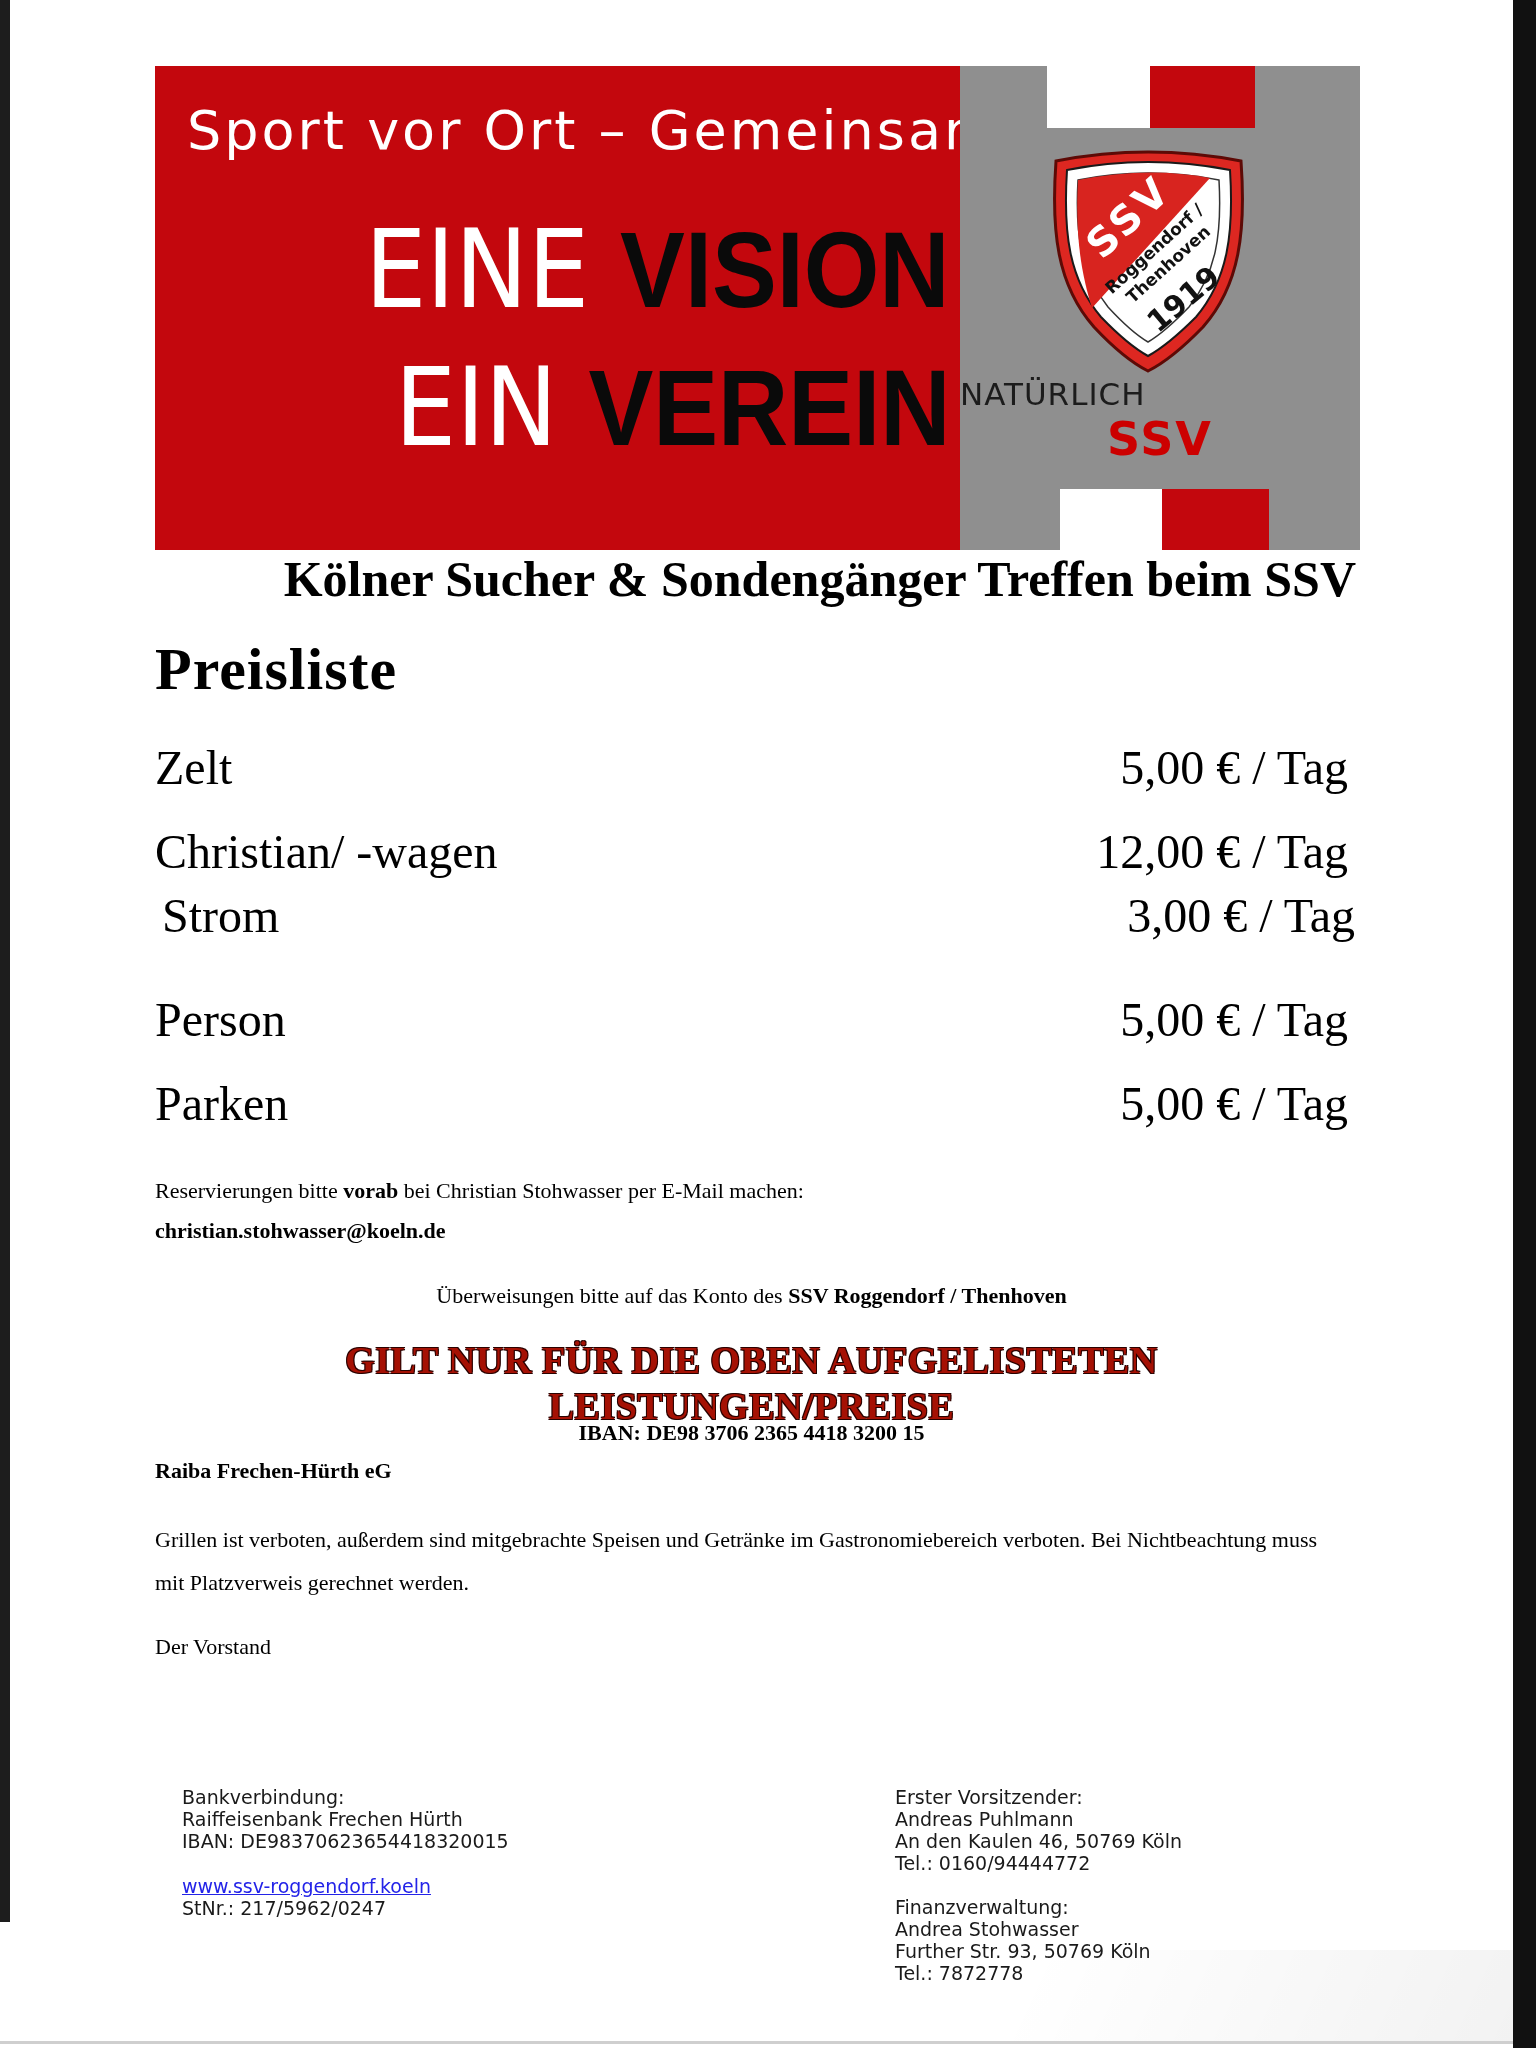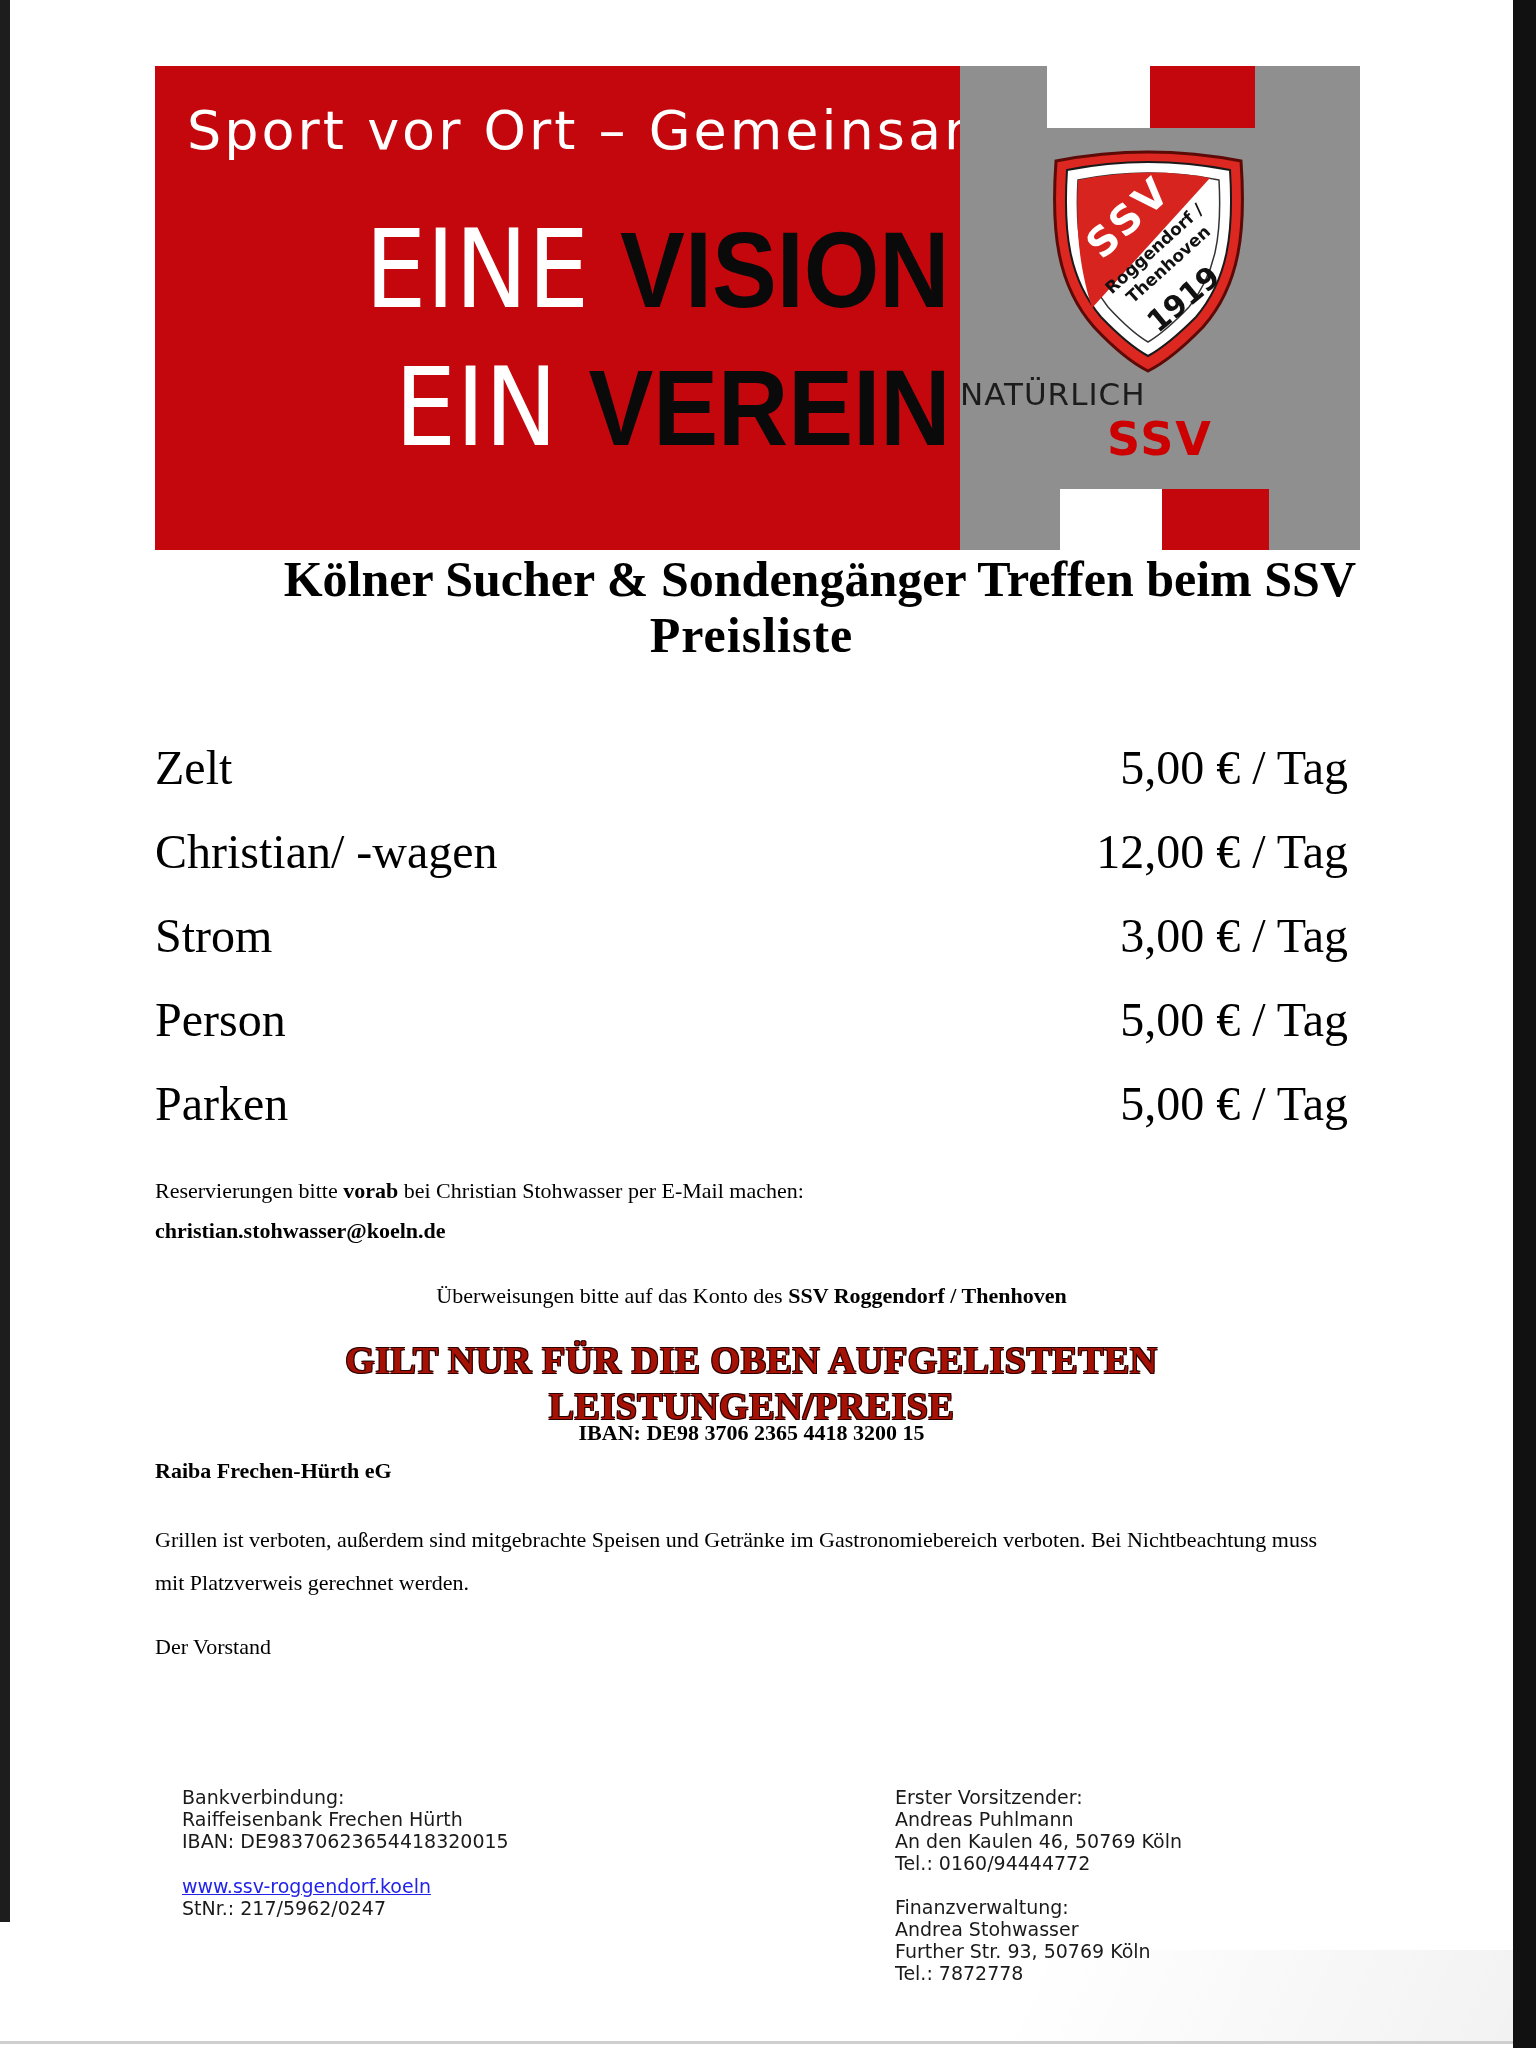--- a/index.html
+++ b/index.html
@@ -35,27 +35,27 @@
   .natuerlich{position:absolute;left:0;top:313px;width:400px;text-align:left;
               font-family:"DejaVu Sans","Liberation Sans",sans-serif;font-size:31px;line-height:1;
               letter-spacing:1px;color:#1c1c1c;}
   .ssv-red{position:absolute;left:0;top:350px;width:400px;text-align:center;
            font-family:"DejaVu Sans","Liberation Sans",sans-serif;font-size:46px;line-height:1;
            font-weight:bold;letter-spacing:2px;color:#cc0000;}
   
   .content{position:absolute;left:155px;top:0;width:1193px;}
   .h1{position:absolute;left:8px;top:548px;width:100%;text-align:right;font-weight:bold;
       font-size:50px;line-height:62px;white-space:nowrap;}
-  .h2{position:absolute;left:0;top:604px;width:100%;text-align:center;font-weight:bold;
-      font-size:50px;line-height:62px;letter-spacing:1px;}
+  .h2{position:absolute;left:0;top:638px;width:100%;font-weight:bold;
+      font-size:60px;line-height:62px;letter-spacing:1px;}
   .price-row{position:absolute;left:0;width:100%;height:56px;line-height:56px;
              font-size:48px;font-weight:normal;}
   .price-row .item{float:left;}
   .price-row .price{float:right;}
-  .r0{top:740px;} .r1{top:824px;} .r2{top:908px;} .r3{top:992px;} .r4{top:1076px;}
+  .r0{top:740px;} .r1{top:824px;} .r2{top:888px;margin-left:7px;} .r3{top:992px;} .r4{top:1076px;}
   .bodyline{position:absolute;left:0;width:100%;font-size:22px;line-height:38px;}
   .reserve{top:1172px;}
   .email{top:1212px;font-weight:bold;}
   .transfer{top:1277px;text-align:center;}
   .warning{top:1337px;text-align:center;font-size:38px;line-height:46px;font-weight:bold;
            color:#a51104;letter-spacing:0.5px;
            text-shadow:1px 1px 0 #2a0200,-1px -1px 0 #2a0200,1px -1px 0 #2a0200,-1px 1px 0 #2a0200;}
   .iban{top:1414px;text-align:center;font-weight:bold;}
   .raiba{top:1452px;font-weight:bold;}
   .rules{top:1518px;line-height:43px;}

